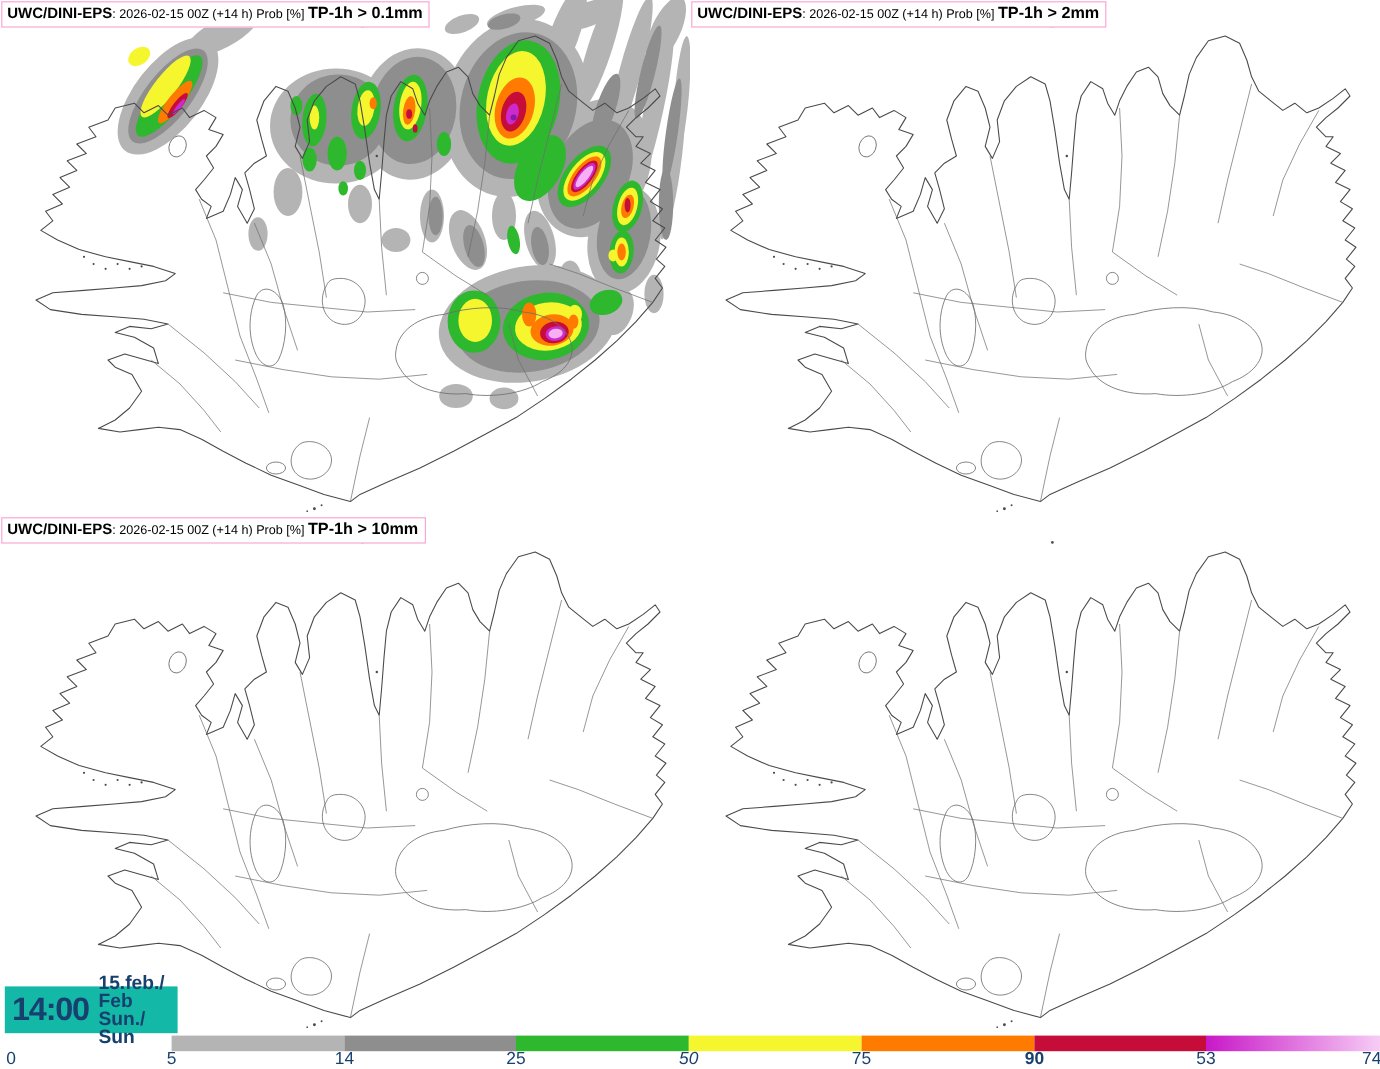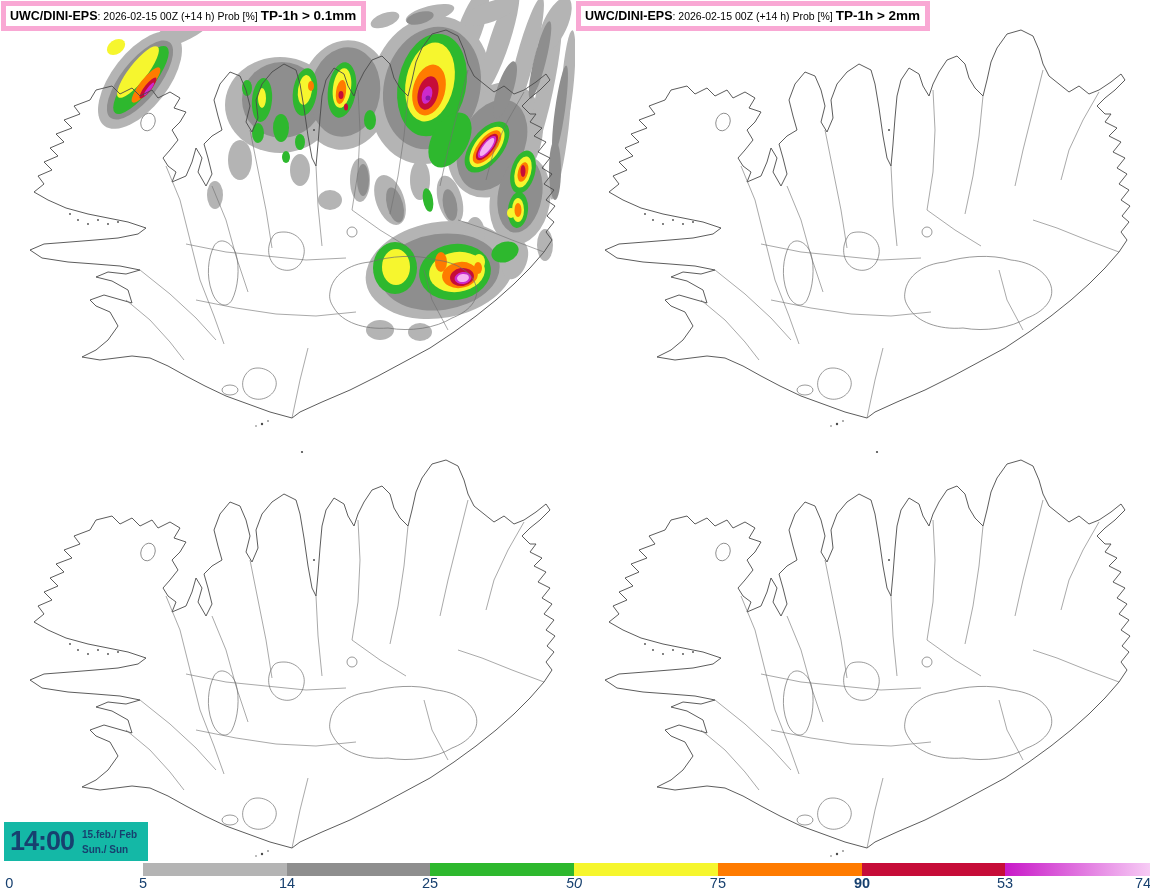--- a/index.html
+++ b/index.html
@@ -1,29 +1,29 @@
 <!DOCTYPE html>
 <html><head>
 <meta charset="utf-8">
 <style>
   html,body{margin:0;padding:0;background:#fff;}
   body{width:1150px;height:891px;position:relative;overflow:hidden;
        font-family:"Liberation Sans",sans-serif;}
   .panel{position:absolute;width:575px;height:430px;}
   #p0{left:0;top:0}#p1{left:575px;top:0}#p2{left:0;top:430px}#p3{left:575px;top:430px}
   .panel svg{position:absolute;left:0;top:0;width:575px;height:430px;}
-  .title-box{position:absolute;left:1px;top:1px;background:#fff;border:5px solid #f9a8d4;
+  .title-box{position:absolute;left:1px;top:1px;background:#fff;border:1px solid #f9a8d4;
              padding:1px 5px 2px 4px;white-space:nowrap;z-index:5;line-height:16px;}
   .t-brand{font-weight:bold;font-size:12.5px;color:#000;}
   .t-meta{font-size:10.5px;color:#000;}
   .t-threshold{font-weight:bold;font-size:13.5px;color:#000;}
   .clock-box{position:absolute;left:4px;top:822px;width:144px;height:39px;background:#14b8a6;
              display:flex;align-items:center;gap:8px;padding-left:6px;box-sizing:border-box;z-index:6;}
   .clock-time{font-size:27px;font-weight:bold;color:#17406f;letter-spacing:-1px;}
-  .clock-date{font-size:10px;font-weight:bold;color:#17406f;line-height:15px;}
+  .clock-date{font-size:16px;font-weight:bold;color:#17406f;line-height:15px;}
   .colorbar{position:absolute;left:0;top:863px;width:1150px;height:13px;z-index:4;}
   .cb-seg{position:absolute;top:0;height:13px;}
   .cb-ticks{position:absolute;left:0;top:875px;width:1150px;height:16px;z-index:4;}
   .cb-tick{position:absolute;top:0;transform:translateX(-50%);font-size:14.5px;color:#17406f;}
 </style>
 </head>
 <body>
 
 <svg width="0" height="0" style="position:absolute" aria-hidden="true">
   <defs>
@@ -236,20 +236,23 @@
     </svg>
   <div class="title-box">
     <span class="t-brand">UWC/DINI-EPS</span><span class="t-meta">: 2026-02-15 00Z (+14 h) Prob [%] </span><span class="t-threshold">TP-1h &gt; 2mm</span>
   </div>
 </div>
 
 <div class="panel" id="p2">
   <svg viewBox="0 0 575 430">
       <use href="#iceland"></use>
     </svg>
+  <div class="title-box">
+    <span class="t-brand">UWC/DINI-EPS</span><span class="t-meta">: 2026-02-15 00Z (+14 h) Prob [%] </span><span class="t-threshold">TP-1h &gt; 10mm</span>
+  </div>
 </div>
 
 <div class="panel" id="p3">
   <svg viewBox="0 0 575 430">
       <use href="#iceland"></use>
     </svg>
 </div>
 
 <div class="clock-box">
   <span class="clock-time">14:00</span>

